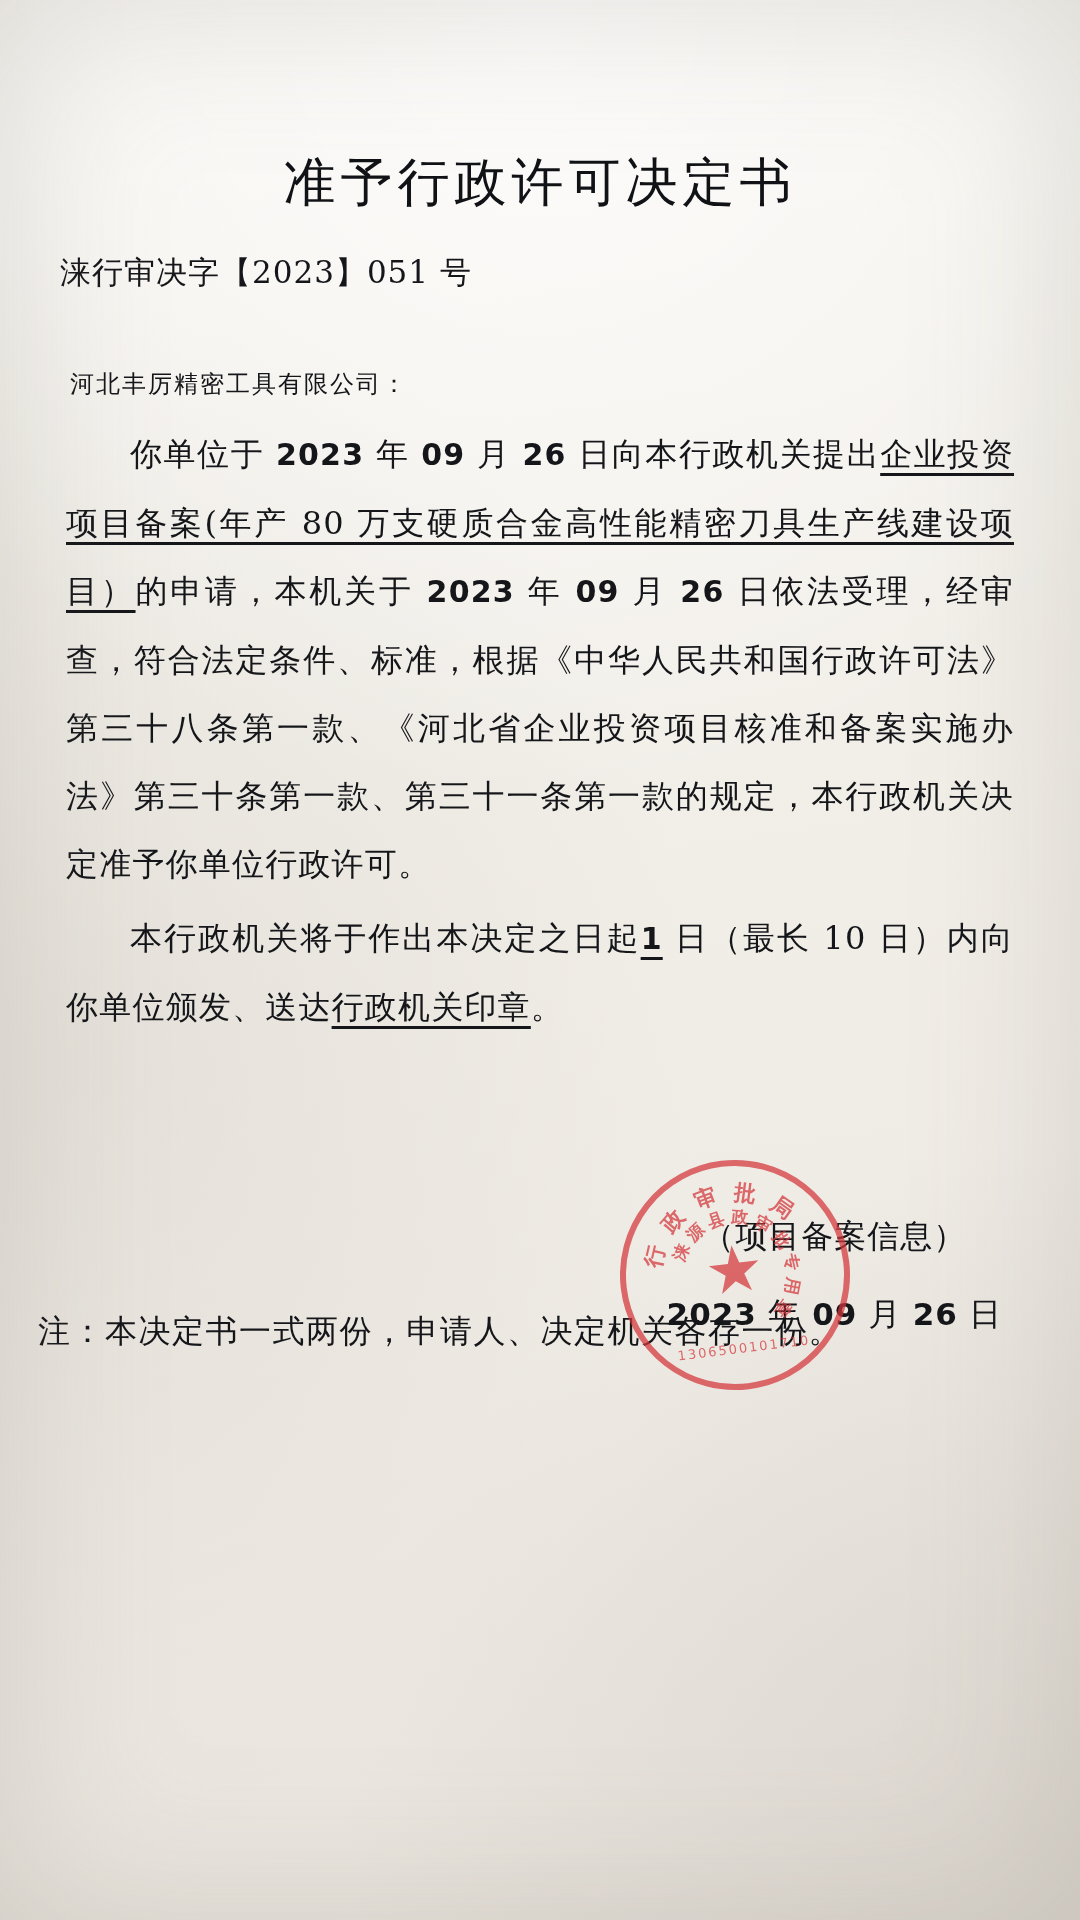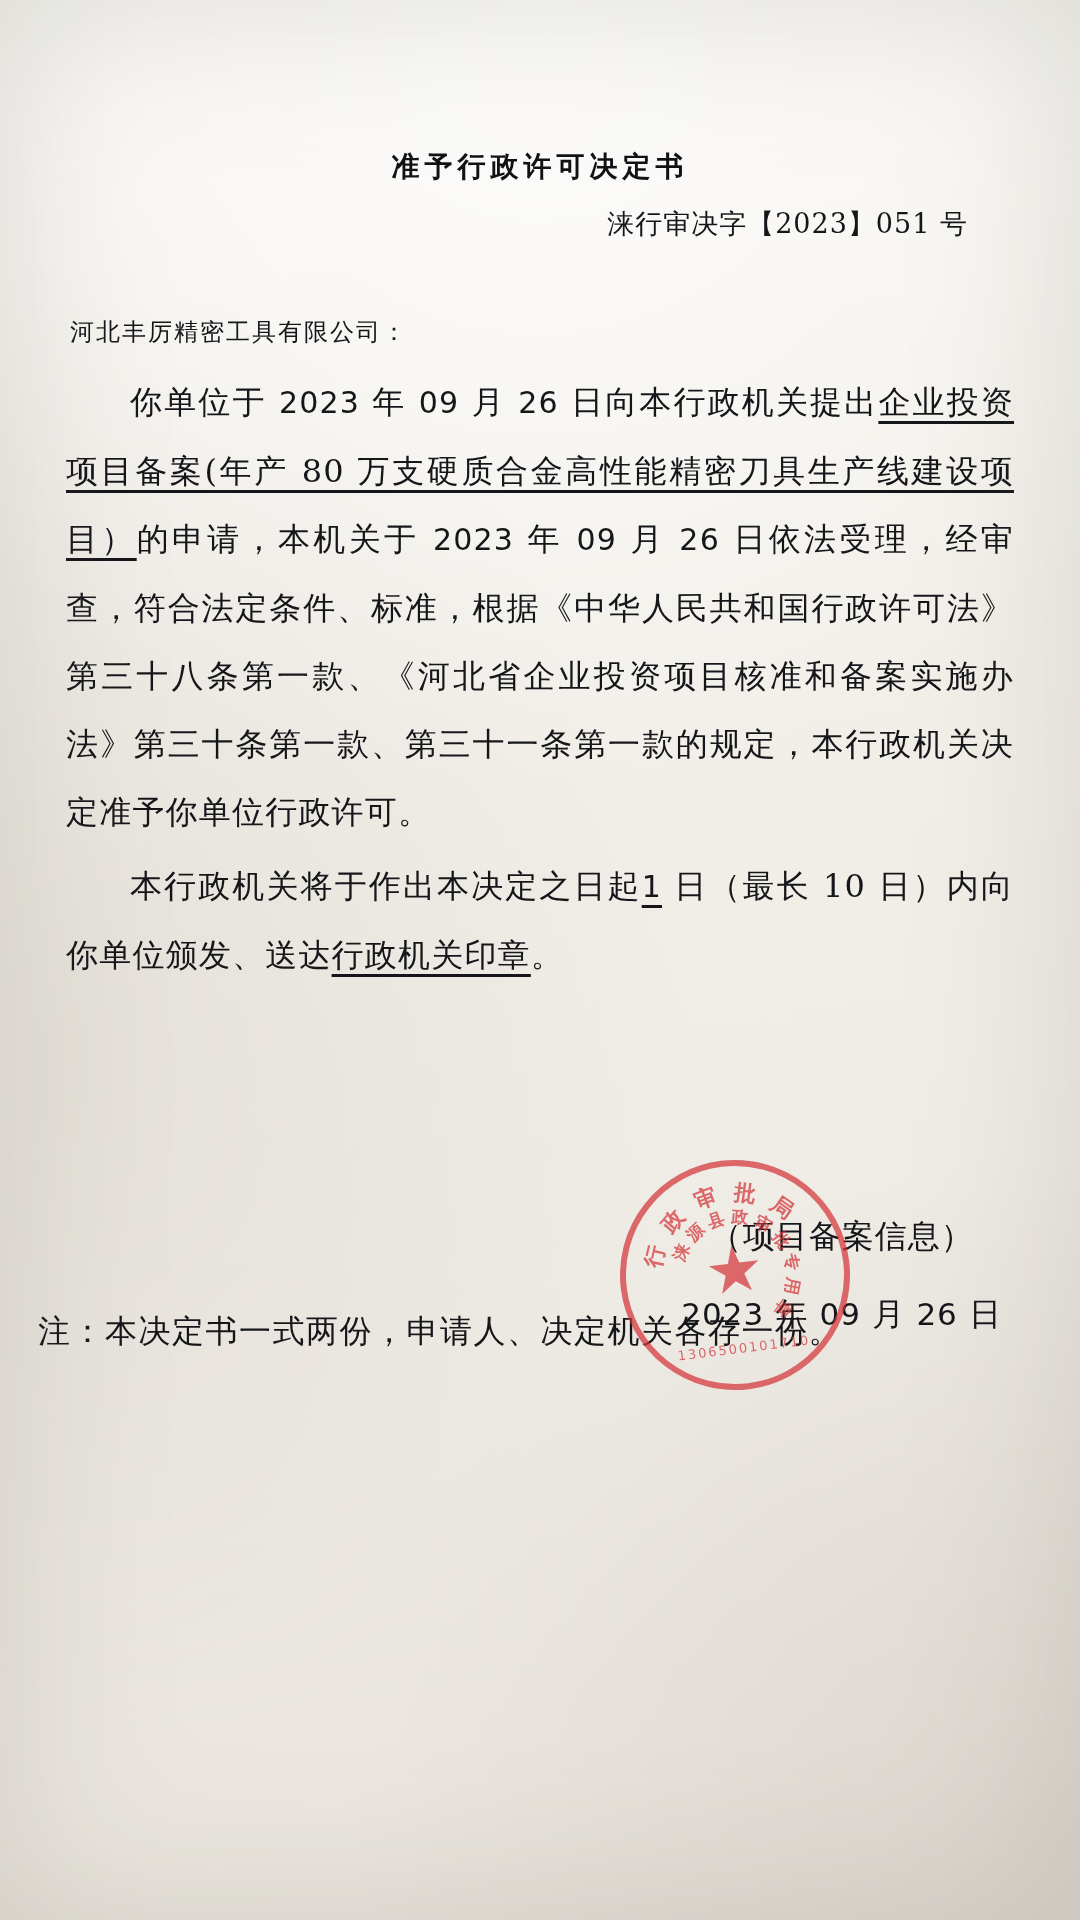--- a/index.html
+++ b/index.html
@@ -35,31 +35,30 @@
   .doc {
     position: absolute;
     inset: 0;
     padding: 0 60px;
     box-sizing: border-box;
     color: #15161a;
   }
 
   .title {
     text-align: center;
-    font-size: 28px;
-    font-weight: 700;
+    font-size: 52px;
+    font-weight: 400;
     letter-spacing: 5px;
     margin-top: 148px;
     color: #101216;
   }
 
   .docnum {
-    text-align: right;
-    font-size: 27px;
-    margin-top: 20px;
+    font-size: 31px;
+    margin-top: 34px;
     padding-right: 52px;
     letter-spacing: 1px;
   }
 
   .recipient {
     margin-top: 74px;
     font-size: 24px;
     padding-left: 10px;
     letter-spacing: 2px;
   }
@@ -79,21 +78,21 @@
   }
   .para + .para {
     margin-top: 6px;
   }
   .u {
     text-decoration: underline;
     text-underline-offset: 8px;
   }
   .num {
     font-family: "DejaVu Sans", "Liberation Sans", sans-serif;
-    font-weight: 400;
+    font-weight: 700;
     font-size: 30px;
   }
 
   .sign-block {
     position: absolute;
     right: 78px;
     top: 1215px;
     text-align: center;
     font-size: 32px;
     letter-spacing: 1px;

